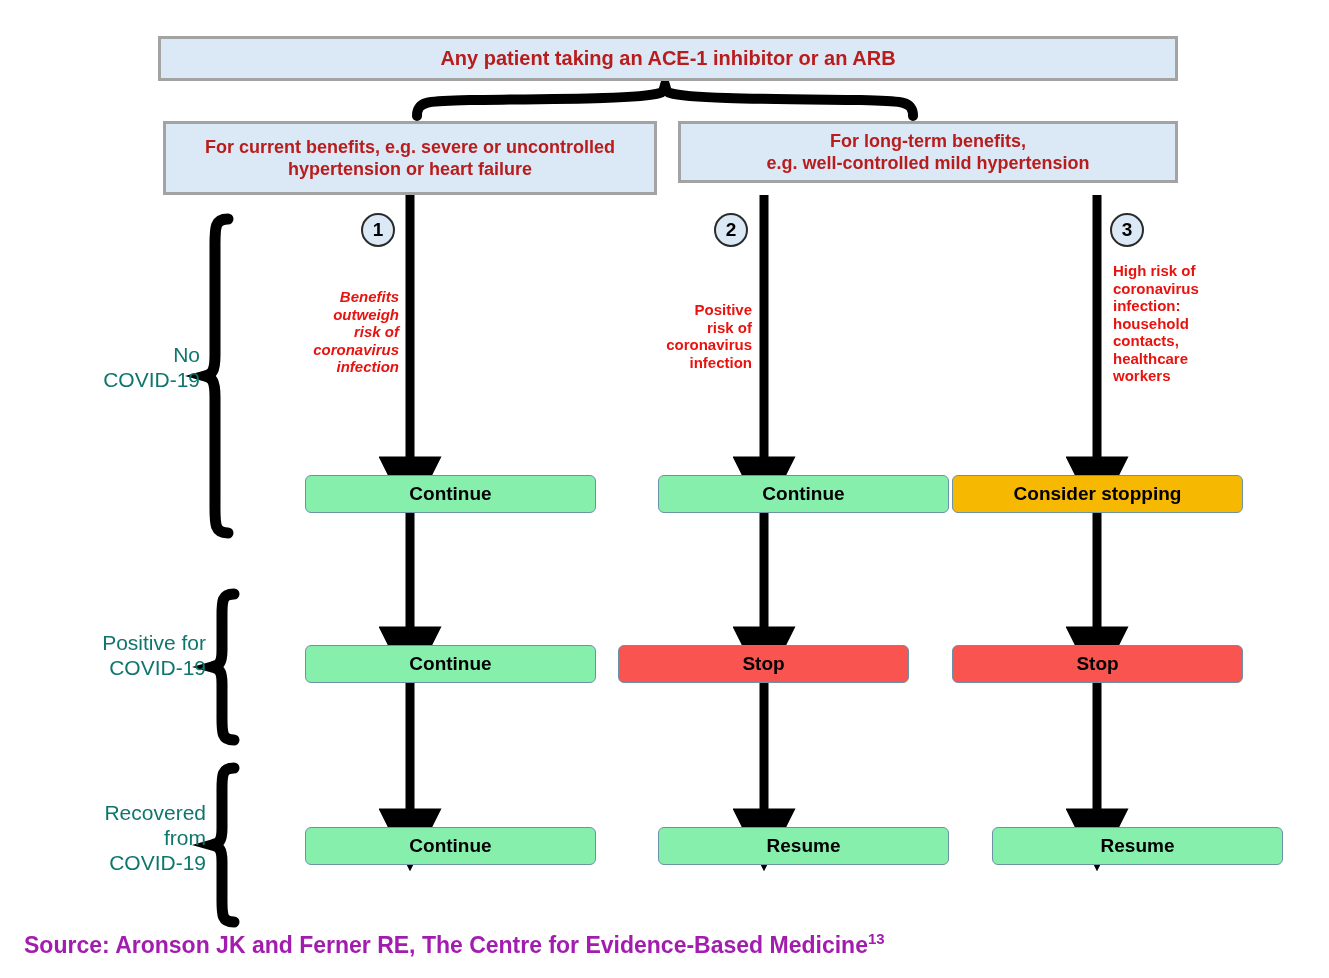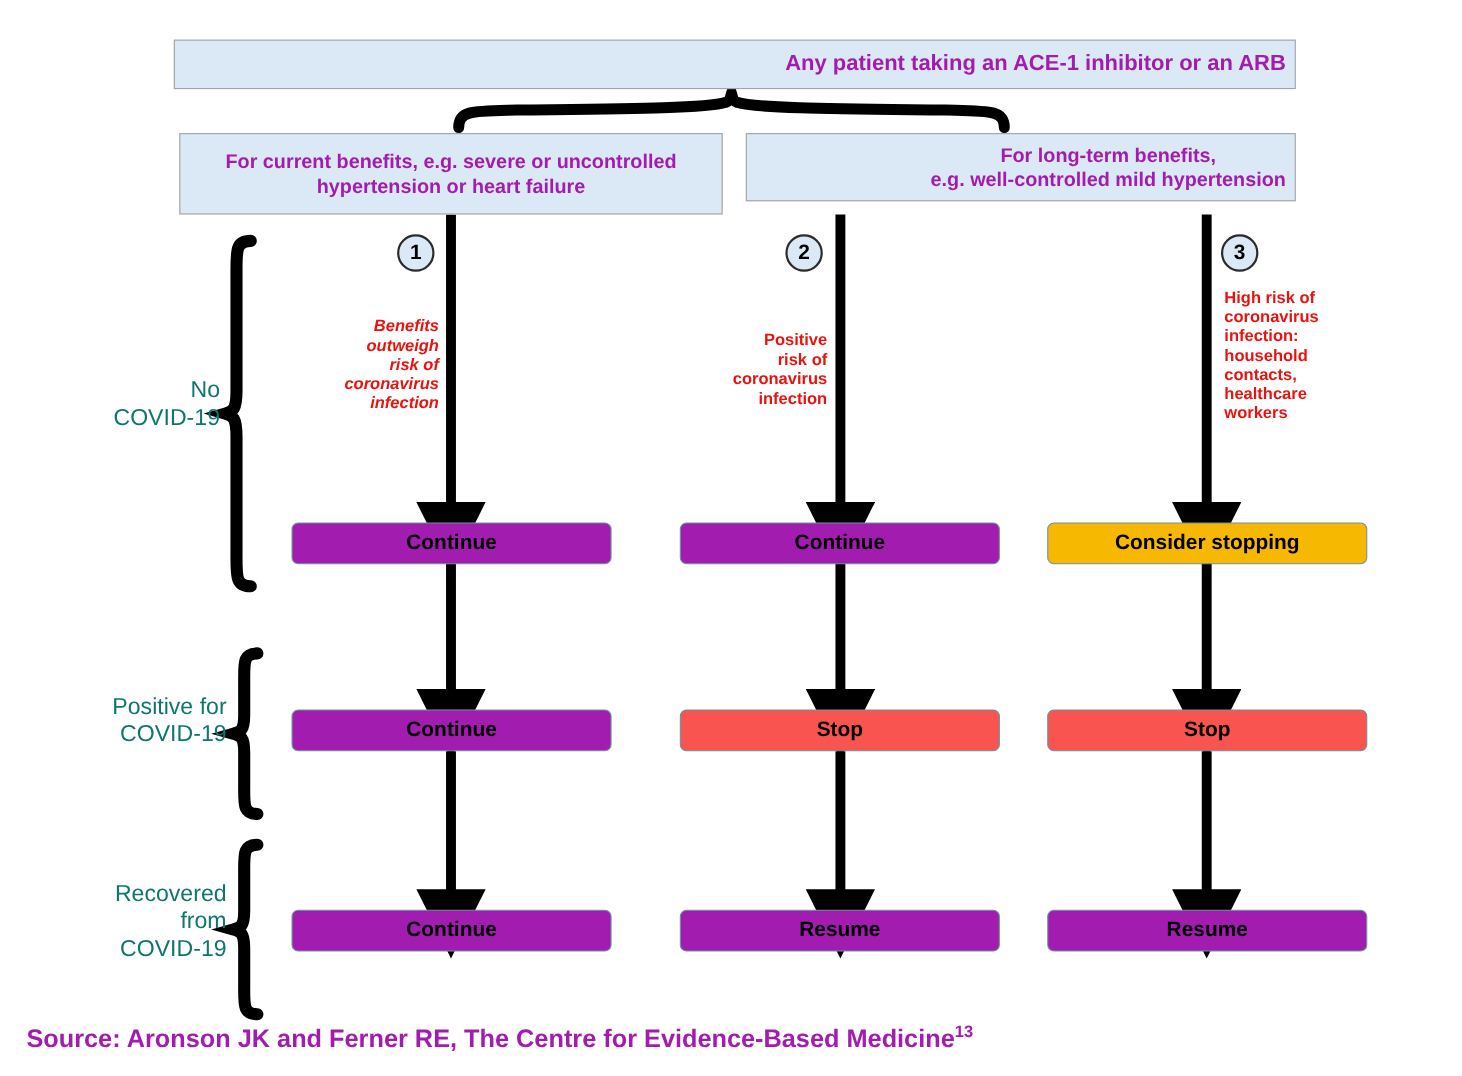--- a/index.html
+++ b/index.html
@@ -17,47 +17,47 @@
     background: #ffffff;
     overflow: hidden;
   }
 
   
   .abs { position: absolute; box-sizing: border-box; }
 
   
   .bluebox {
     background: #dbe8f5;
-    border: 1px solid #a3a3a3;
+    border: 3px solid #a3a3a3;
     display: flex;
     align-items: center;
-    justify-content: flex-end;
+    justify-content: center;
     text-align: center;
     font-weight: bold;
-    color: #a21caf;
+    color: #b91c1c;
     line-height: 1.25;
     padding: 2px 8px;
   }
   #top-box   { left: 158px; top: 36px;  width: 1020px; height: 45px;  font-size: 20px; }
   #branch-1  { left: 163px; top: 121px; width: 494px;  height: 74px;  font-size: 18px; }
   #branch-2  { left: 678px; top: 121px; width: 500px;  height: 62px;  font-size: 18px; }
 
   
   .actionbox {
     border: 1px solid #6b93a8;
     border-radius: 6px;
     display: flex;
     align-items: center;
     justify-content: center;
     font-weight: bold;
     font-size: 19px;
     color: #000000;
     height: 38px;
   }
-  .green  { background: #a21caf; }
+  .green  { background: #86efac; margin-left: 40px; }
   .red    { background: #f9544f; }
   .orange { background: #f6b800; }
 
   
   .numcircle {
     width: 34px; height: 34px;
     border-radius: 50%;
     background: #dbe8f5;
     border: 2px solid #2b2b2b;
     display: flex;

